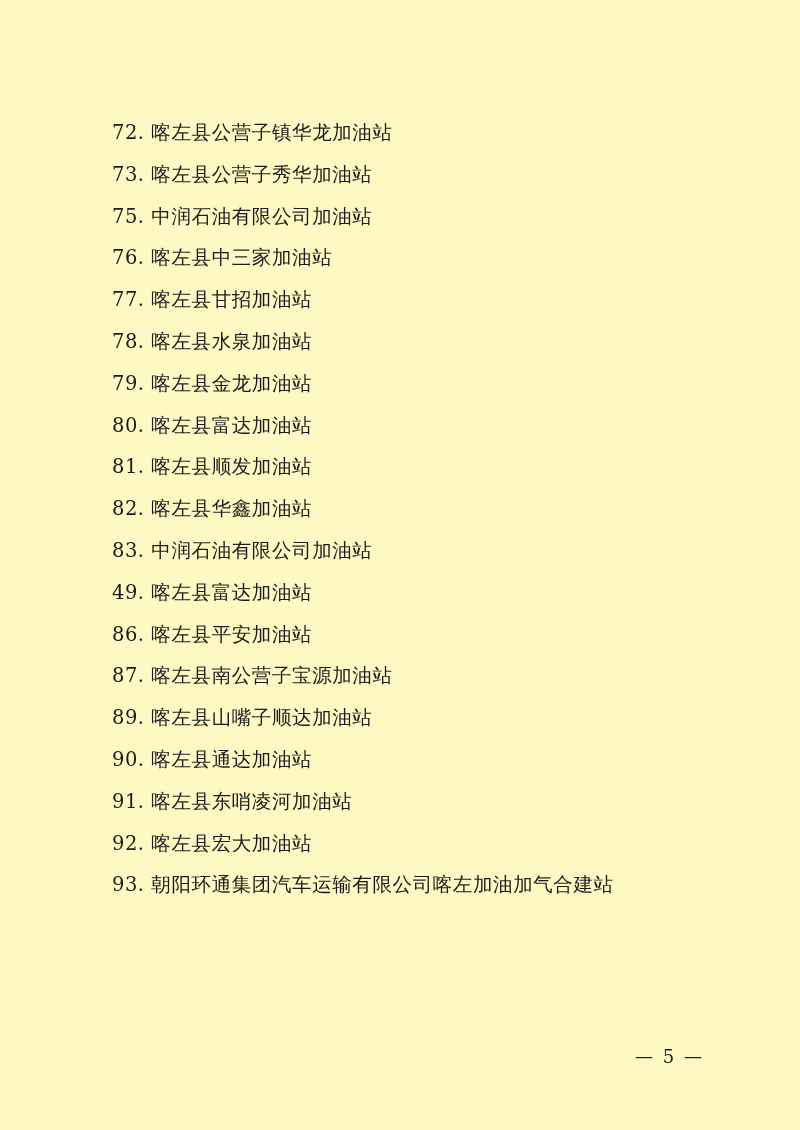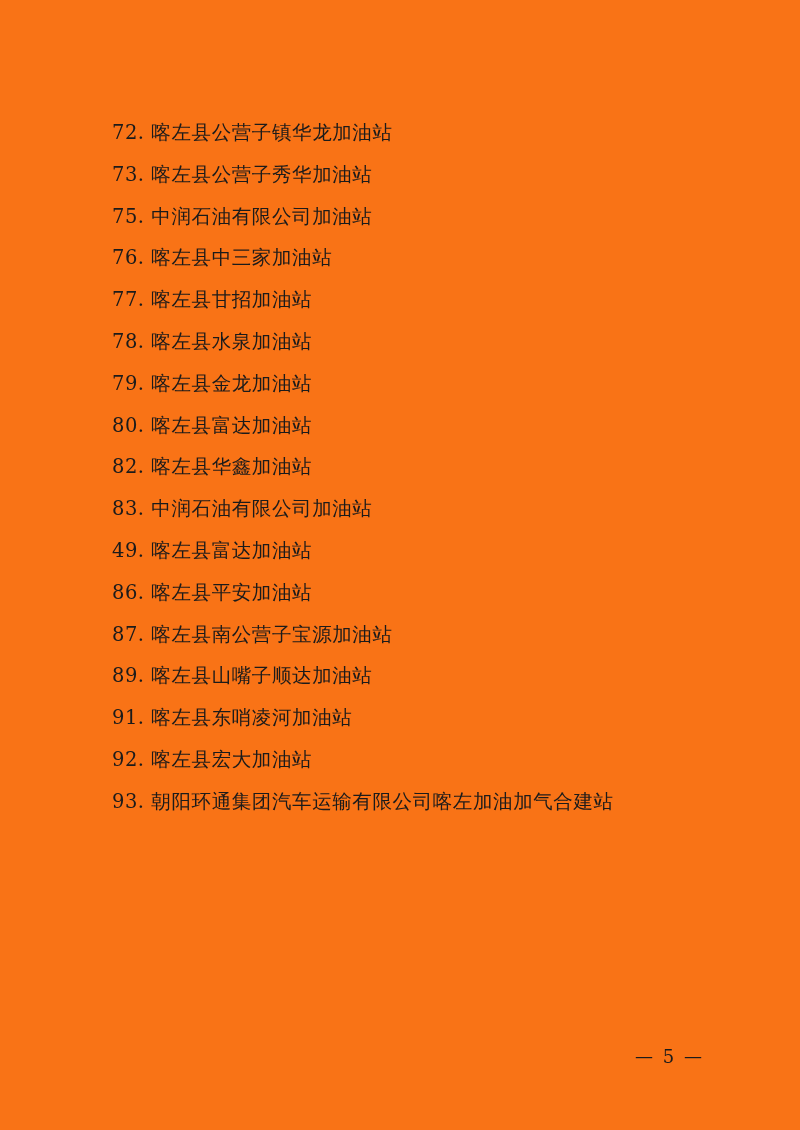--- a/index.html
+++ b/index.html
@@ -9,21 +9,21 @@
   }
   body {
     font-family: "DejaVu Serif", "Liberation Serif", serif;
     color: #1a1a1a;
   }
   .page {
     position: relative;
     width: 800px;
     height: 1130px;
     margin: 0 auto;
-    background: #f97316;
+    background: #fef9c3;
     box-sizing: border-box;
     overflow: hidden;
   }
   .content {
     position: absolute;
     left: 112px;
     top: 112px;
     right: 90px;
   }
   .list-item {
@@ -82,20 +82,24 @@
     </div>
     <div class="list-item">
       <span class="num">79.</span>
       <span class="txt">喀左县金龙加油站</span>
     </div>
     <div class="list-item">
       <span class="num">80.</span>
       <span class="txt">喀左县富达加油站</span>
     </div>
     <div class="list-item">
+      <span class="num">81.</span>
+      <span class="txt">喀左县顺发加油站</span>
+    </div>
+    <div class="list-item">
       <span class="num">82.</span>
       <span class="txt">喀左县华鑫加油站</span>
     </div>
     <div class="list-item">
       <span class="num">83.</span>
       <span class="txt">中润石油有限公司加油站</span>
     </div>
     <div class="list-item">
       <span class="num">49.</span>
       <span class="txt">喀左县富达加油站</span>
@@ -106,20 +110,24 @@
     </div>
     <div class="list-item">
       <span class="num">87.</span>
       <span class="txt">喀左县南公营子宝源加油站</span>
     </div>
     <div class="list-item">
       <span class="num">89.</span>
       <span class="txt">喀左县山嘴子顺达加油站</span>
     </div>
     <div class="list-item">
+      <span class="num">90.</span>
+      <span class="txt">喀左县通达加油站</span>
+    </div>
+    <div class="list-item">
       <span class="num">91.</span>
       <span class="txt">喀左县东哨凌河加油站</span>
     </div>
     <div class="list-item">
       <span class="num">92.</span>
       <span class="txt">喀左县宏大加油站</span>
     </div>
     <div class="list-item">
       <span class="num">93.</span>
       <span class="txt">朝阳环通集团汽车运输有限公司喀左加油加气合建站</span>

